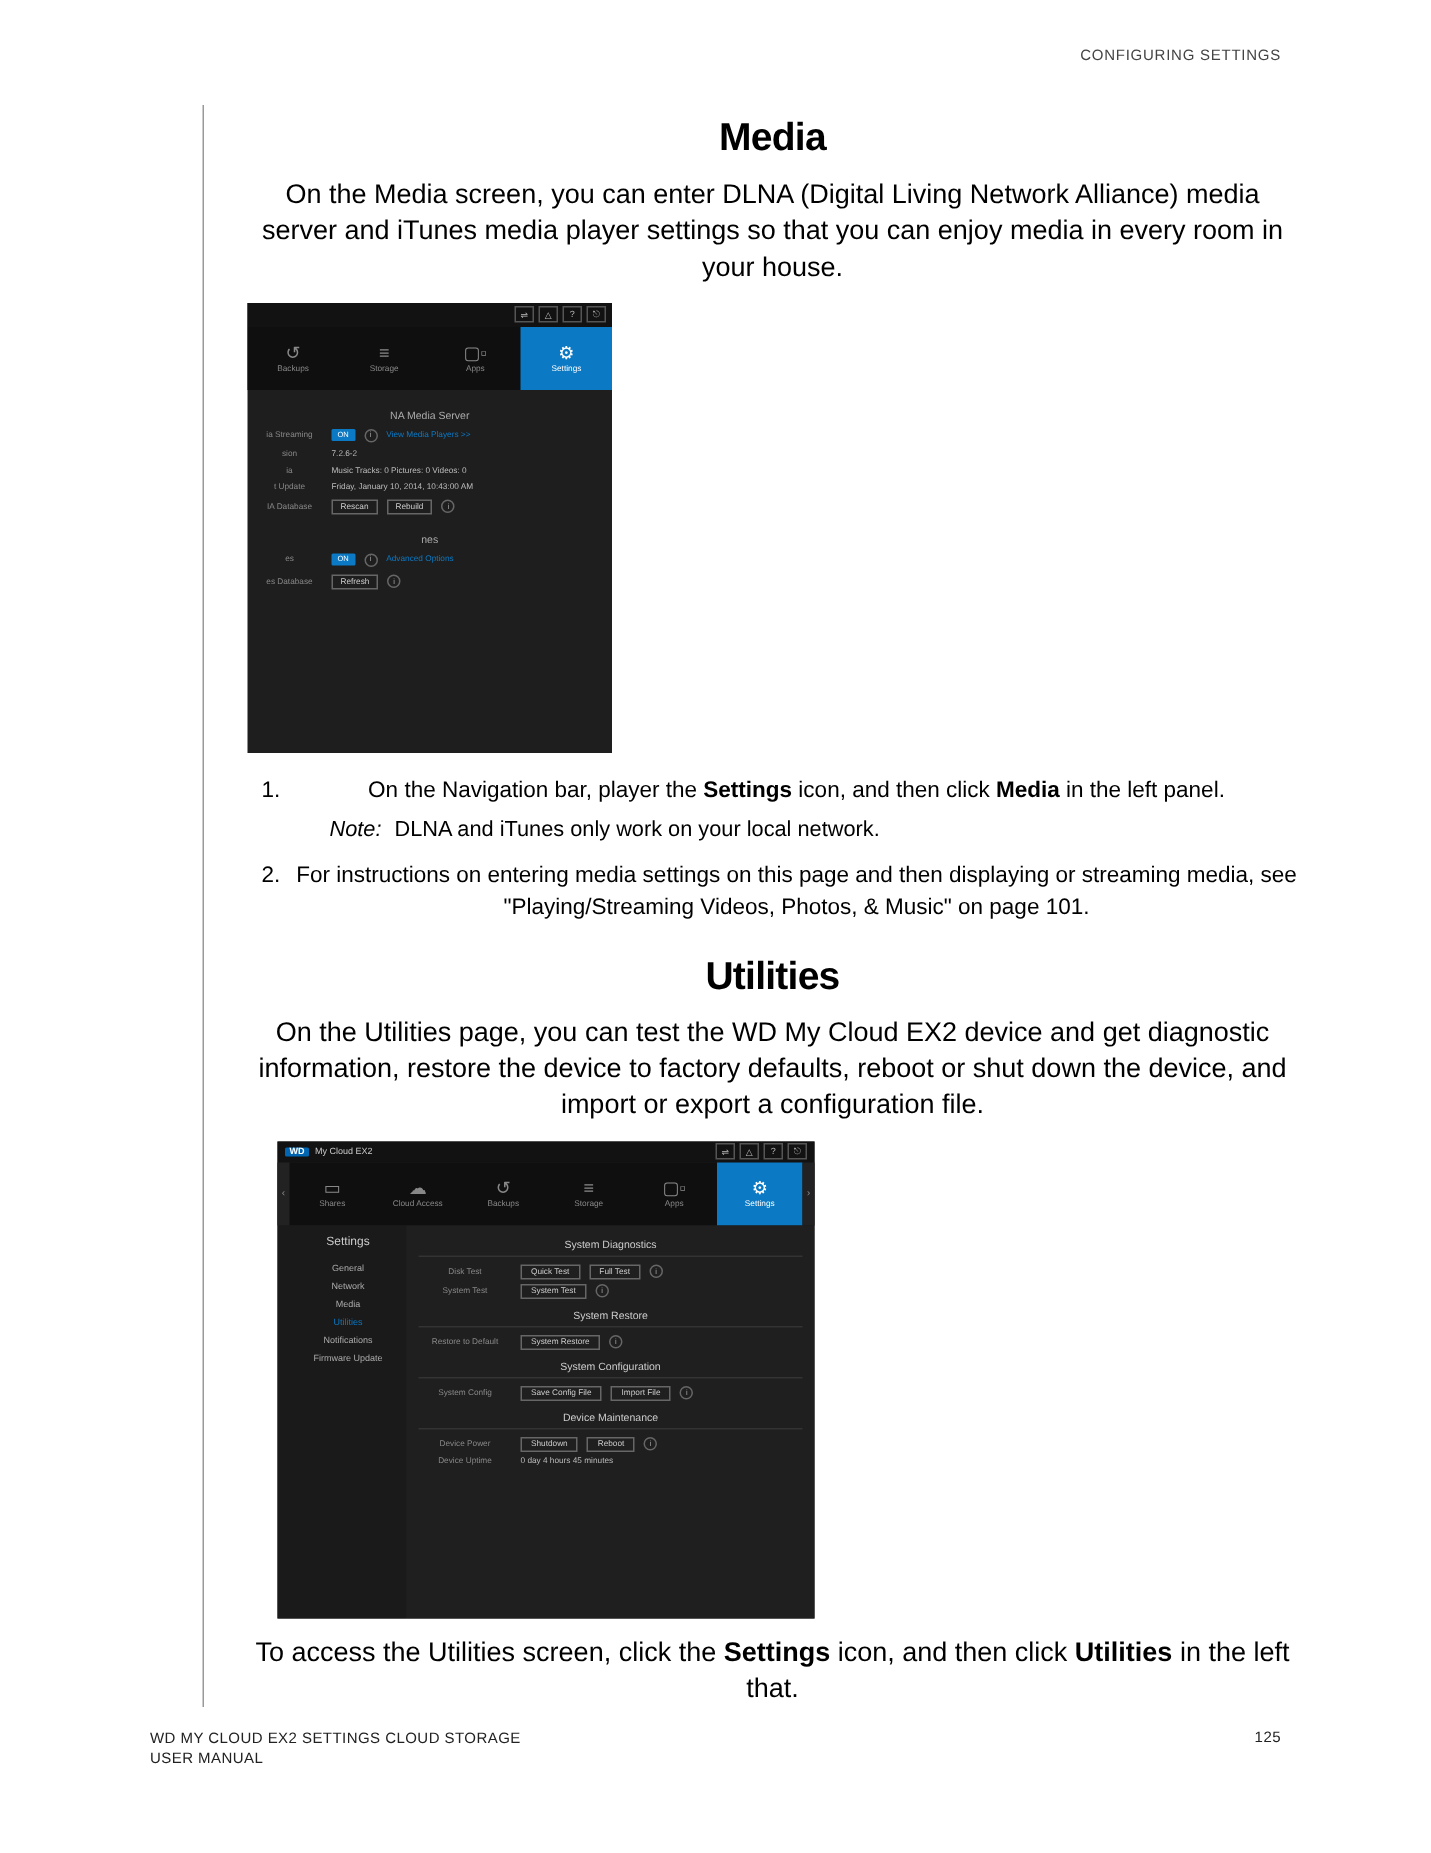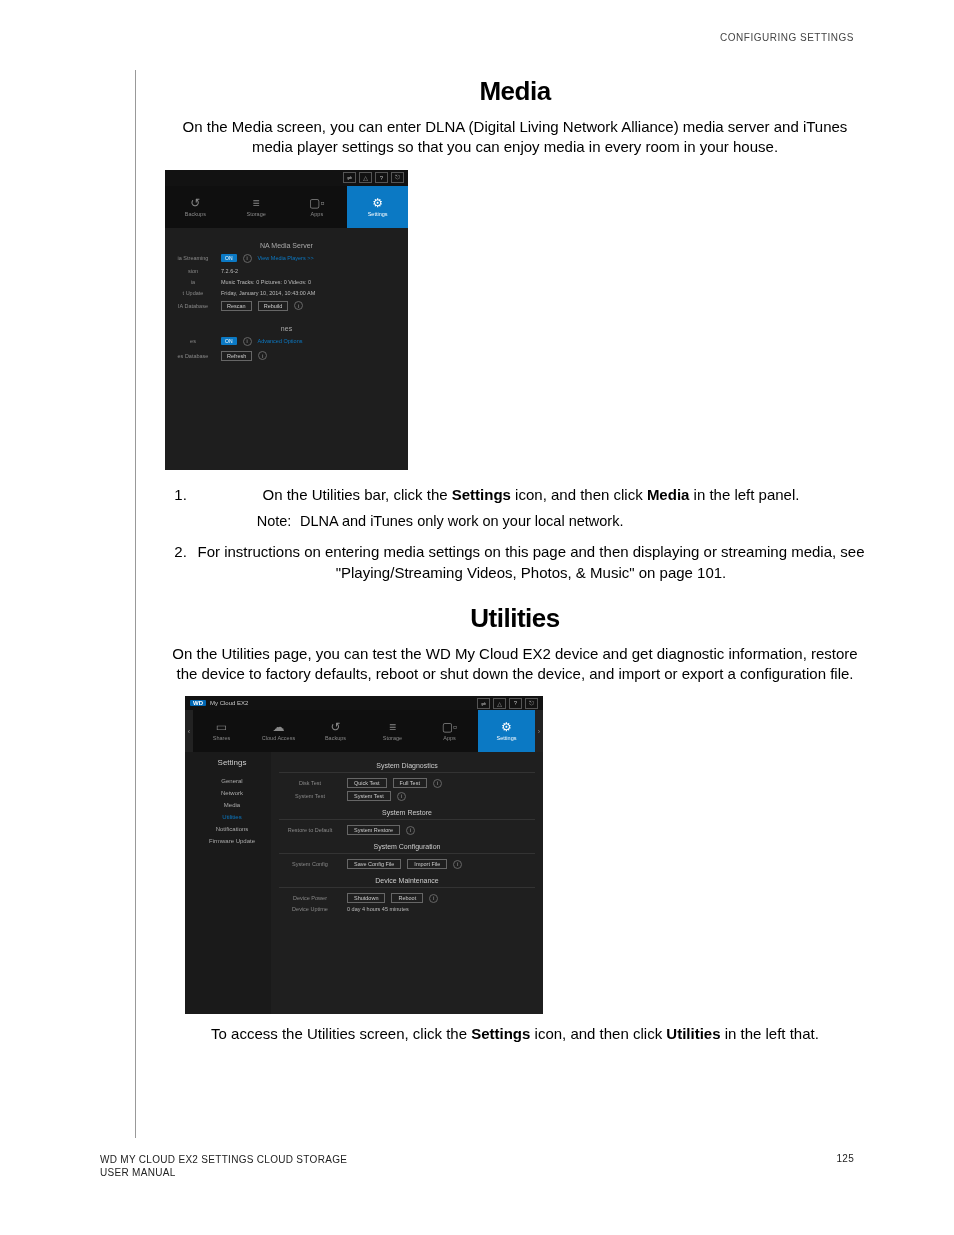--- a/index.html
+++ b/index.html
@@ -41,39 +41,39 @@
     width: 700px;
     text-align: center;
   }
   h1 {
     font-size: 26px;
     font-weight: bold;
     margin: 0 0 10px 0;
     letter-spacing: -0.5px;
   }
   p.body {
-    font-size: 15px;
+    font-size: 18px;
     line-height: 1.35;
     margin: 0 0 12px 0;
   }
   ol.steps {
     font-size: 15px;
     line-height: 1.4;
     padding-left: 26px;
     margin: 10px 0 6px 0;
   }
   ol.steps li { margin-bottom: 8px; padding-left: 6px; }
   .note-row {
     display: flex;
     margin: 6px 0 12px 46px;
     font-size: 14.5px;
   }
   .note-label {
+    font-style: italic;
     width: 52px;
-    margin-left: 37px;
   }
   .footer {
     position: absolute;
     left: 100px;
     right: 100px;
     bottom: 56px;
     font-size: 10px;
     letter-spacing: 0.3px;
     color: #222;
     display: flex;
@@ -325,21 +325,21 @@
       </div>
       <div class="row">
         <span class="lbl">es Database</span>
         <span class="btn">Refresh</span>
         <span class="info-i">i</span>
       </div>
     </div>
 
     <ol class="steps">
       <li>
-        <span>On the Utilities bar, click the </span><b>Settings</b><span> icon, and then click </span><b>Media</b><span> in the left panel.</span>
+        <span>On the Navigation bar, player the </span><b>Settings</b><span> icon, and then click </span><b>Media</b><span> in the left panel.</span>
       </li>
     </ol>
     <div class="note-row">
       <span class="note-label">Note:</span>
       <span>DLNA and iTunes only work on your local network.</span>
     </div>
     <ol class="steps" start="2">
       <li>For instructions on entering media settings on this page and then displaying or streaming media, see "Playing/Streaming Videos, Photos, &amp; Music" on page 101.</li>
     </ol>
 

